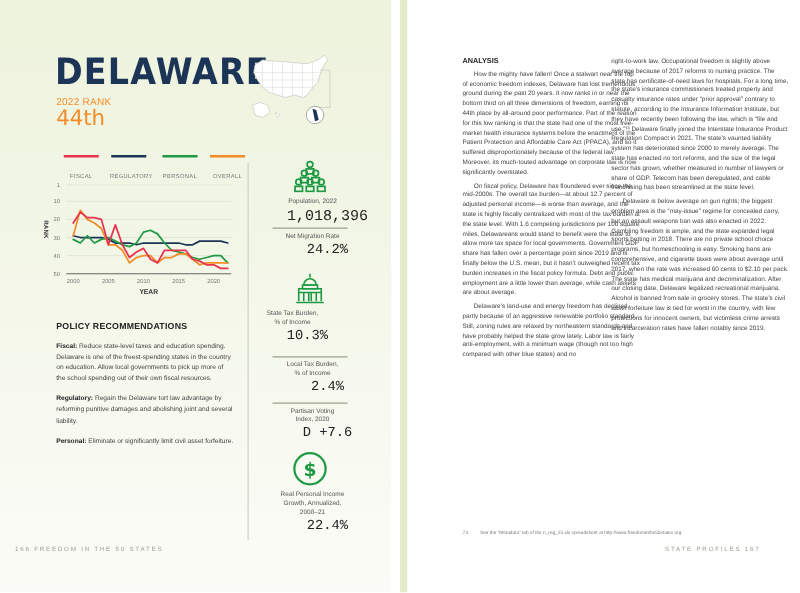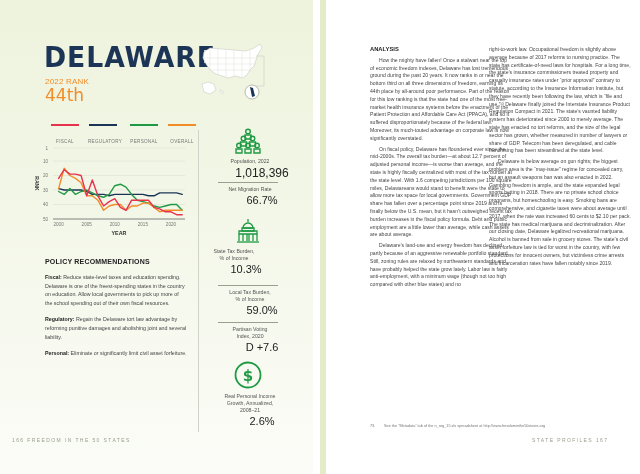--- a/index.html
+++ b/index.html
@@ -32,21 +32,21 @@
   .legend-item { position: absolute; top: 0; width: 30px; text-align: center; }
   .legend-swatch { display: block; height: 2px; width: 28px; margin: 0 auto 3px; }
   .legend-label { font-size: 4.6px; color: #777; letter-spacing: 0.3px; }
 
   .chart { position: absolute; left: 25px; top: 140px; width: 165px; height: 100px; }
   .chart svg { width: 165px; height: 100px; }
 
   .divider-v { position: absolute; left: 198px; top: 130px; width: 1px; height: 302px; background: #cfd3c8; }
   .stat { position: absolute; left: 0; width: 100px; text-align: center; }
   .stat-label { font-size: 5.2px; color: #555; line-height: 7px; }
-  .stat-value { font-size: 11px; color: #222; font-family: Liberation Sans, sans-serif; margin-top: 1px; margin-left: 24px; }
+  .stat-value { font-size: 11px; color: #222; font-family: Liberation Mono, monospace; margin-top: 1px; margin-left: 24px; }
   .stat-sep { position: absolute; left: 218px; width: 60px; height: 1px; background: #9aa08f; }
   .icon { position: absolute; }
 
   
   .policy { position: absolute; left: 45px; top: 258px; width: 142px; }
   .policy-heading { font-size: 7px; font-weight: bold; color: #222; letter-spacing: 0.2px; margin-bottom: 8px; }
   .policy-para { font-size: 5.3px; line-height: 8.6px; color: #444; margin-bottom: 8px; }
   .policy-para b { color: #222; }
 
   .folio-left { position: absolute; left: 12px; top: 437px; font-size: 5px; color: #9aa08f; letter-spacing: 1.4px; }
@@ -153,21 +153,21 @@
             <path d="M20 21 h6 v4 h-6z"></path>
         </g>
       </svg>
       <div class="stat" style="left:200px;top:158px">
         <div class="stat-label">Population, 2022</div>
         <div class="stat-value" style="font-size:12px">1,018,396</div>
       </div>
       <div class="stat-sep" style="top:182px"></div>
       <div class="stat" style="left:200px;top:186px">
         <div class="stat-label">Net Migration Rate</div>
-        <div class="stat-value">66.7%</div>
+        <div class="stat-value">24.2%</div>
       </div>
 
       <svg class="icon" style="left:236px;top:218px" width="24" height="26" viewBox="0 0 24 26">
         <g fill="none" stroke="#1f9a44" stroke-width="1.3">
           <path d="M12 1 v3"></path>
             <path d="M7 10 a5 5 0 0 1 10 0 z"></path>
             <path d="M6 10 h12 v3 h-12z"></path>
           <path d="M3 13 h18 v3 h-18z"></path>
             <path d="M3 16 v7 M7 16 v7 M11 16 v7 M13 16 v7 M17 16 v7 M21 16 v7"></path>
           <path d="M1 24 h22"></path>
@@ -175,38 +175,38 @@
       </svg>
       <div class="stat" style="left:184px;top:248px">
         <div class="stat-label">State Tax Burden,</div>
         <div class="stat-label">% of Income</div>
         <div class="stat-value">10.3%</div>
       </div>
       <div class="stat-sep" style="top:285px"></div>
       <div class="stat" style="left:200px;top:289px">
         <div class="stat-label">Local Tax Burden,</div>
         <div class="stat-label">% of Income</div>
-        <div class="stat-value">59.0%</div>
+        <div class="stat-value">2.4%</div>
       </div>
       <div class="stat-sep" style="top:322px"></div>
       <div class="stat" style="left:200px;top:326px">
         <div class="stat-label">Partisan Voting</div>
         <div class="stat-label">Index, 2020</div>
         <div class="stat-value">D +7.6</div>
       </div>
 
       <svg class="icon" style="left:233px;top:360px" width="30" height="30" viewBox="0 0 30 30">
         <circle cx="15" cy="15" r="12.5" fill="none" stroke="#1f9a44" stroke-width="1.8"></circle>
         <text x="15" y="20.5" text-anchor="middle" font-size="15" font-weight="bold" fill="#1f9a44" font-family="DejaVu Sans, sans-serif">$</text>
       </svg>
       <div class="stat" style="left:200px;top:393px">
         <div class="stat-label">Real Personal Income</div>
         <div class="stat-label">Growth, Annualized,</div>
         <div class="stat-label">2008–21</div>
-        <div class="stat-value">2.6%</div>
+        <div class="stat-value">22.4%</div>
       </div>
     </div>
 
     <div class="policy">
       <div class="policy-heading">POLICY RECOMMENDATIONS</div>
       <p class="policy-para"><b>Fiscal:</b><span> Reduce state-level taxes and education spending. Delaware is one of the freest-spending states in the country on education. Allow local governments to pick up more of the school spending out of their own fiscal resources.</span></p>
       <p class="policy-para"><b>Regulatory:</b><span> Regain the Delaware tort law advantage by reforming punitive damages and abolishing joint and several liability.</span></p>
       <p class="policy-para"><b>Personal:</b><span> Eliminate or significantly limit civil asset forfeiture.</span></p>
     </div>
 

